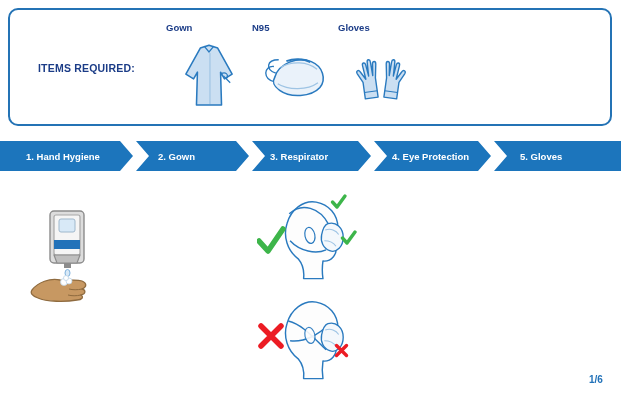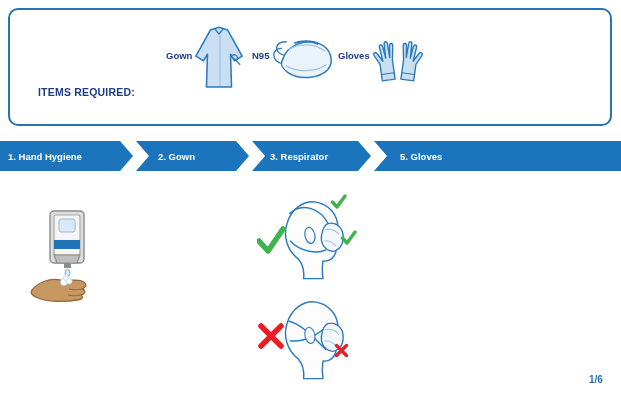--- a/index.html
+++ b/index.html
@@ -4,31 +4,31 @@
 <style>
   * { margin:0; padding:0; box-sizing:border-box; }
   html,body { background:#ffffff; }
   body { font-family:"Liberation Sans", sans-serif; }
   .page { position:relative; width:621px; height:400px; background:#ffffff; overflow:hidden; }
 
   
   .items-box { position:absolute; left:8px; top:8px; width:604px; height:118px;
                border:2px solid #2473B5; border-radius:10px; background:#ffffff; }
   .items-label { position:absolute; left:28px; top:52px; font-size:10.5px; font-weight:bold;
-                 color:#1B3C87; letter-spacing:.2px;margin-top:24px; }
+                 color:#1B3C87; letter-spacing:.2px; }
   .items-row { position:absolute; left:156px; top:12px; display:flex; }
-  .item { width:86px; display:flex; flex-direction:row; align-items:center; }
+  .item { width:86px; display:flex; flex-direction:column; }
   .item-label { font-size:9.5px; font-weight:bold; color:#1B3C87; margin-bottom:7px; }
   .item-icon { height:74px; display:flex; align-items:center; justify-content:center; }
 
   
   .steps { position:absolute; left:0; top:141px; width:621px; height:30px; display:flex; }
   .step { background:#1C75BC; color:#ffffff; font-weight:bold; font-size:9.5px;
           display:flex; align-items:center; margin-right:3px; white-space:nowrap; }
-  .step-first { width:133px; padding-left:8px;
+  .step-first { width:133px; padding-left:26px;
     clip-path:polygon(0 0, calc(100% - 13px) 0, 100% 50%, calc(100% - 13px) 100%, 0 100%); }
   .step-mid { clip-path:polygon(0 0, calc(100% - 13px) 0, 100% 50%, calc(100% - 13px) 100%, 0 100%, 13px 50%);text-align:center; }
   .step-2 { width:113px; padding-left:22px; }
   .step-3 { width:119px; padding-left:18px; }
   .step-4 { width:117px; padding-left:18px; }
   .step-last { flex:1; margin-right:0; padding-left:26px;
     clip-path:polygon(0 0, 100% 0, 100% 100%, 0 100%, 13px 50%);text-align:center; }
 
   
   .abs { position:absolute; }
@@ -98,20 +98,23 @@
   <div class="steps">
     <div class="step step-first">
       <span>1. Hand Hygiene</span>
     </div>
     <div class="step step-mid step-2">
       <span>2. Gown</span>
     </div>
     <div class="step step-mid step-3">
       <span>3. Respirator</span>
     </div>
+    <div class="step step-mid step-4">
+      <span>4. Eye Protection</span>
+    </div>
     <div class="step step-last">
       <span>5. Gloves</span>
     </div>
   </div>
 
   <div class="abs sanitizer-pos">
     <svg width="70" height="95" viewBox="0 0 70 95" aria-hidden="true">
       <rect x="20" y="1" width="34" height="52" rx="4" fill="#DDDDDD" stroke="#8C8C8C" stroke-width="1.4"></rect>
       <rect x="24" y="5" width="26" height="40" rx="2" fill="#F5F5F5" stroke="#A8A8A8" stroke-width="1.2"></rect>
       <rect x="29" y="9" width="16" height="13" rx="2" fill="#D8E9F7" stroke="#9FB8CC" stroke-width="1"></rect>

